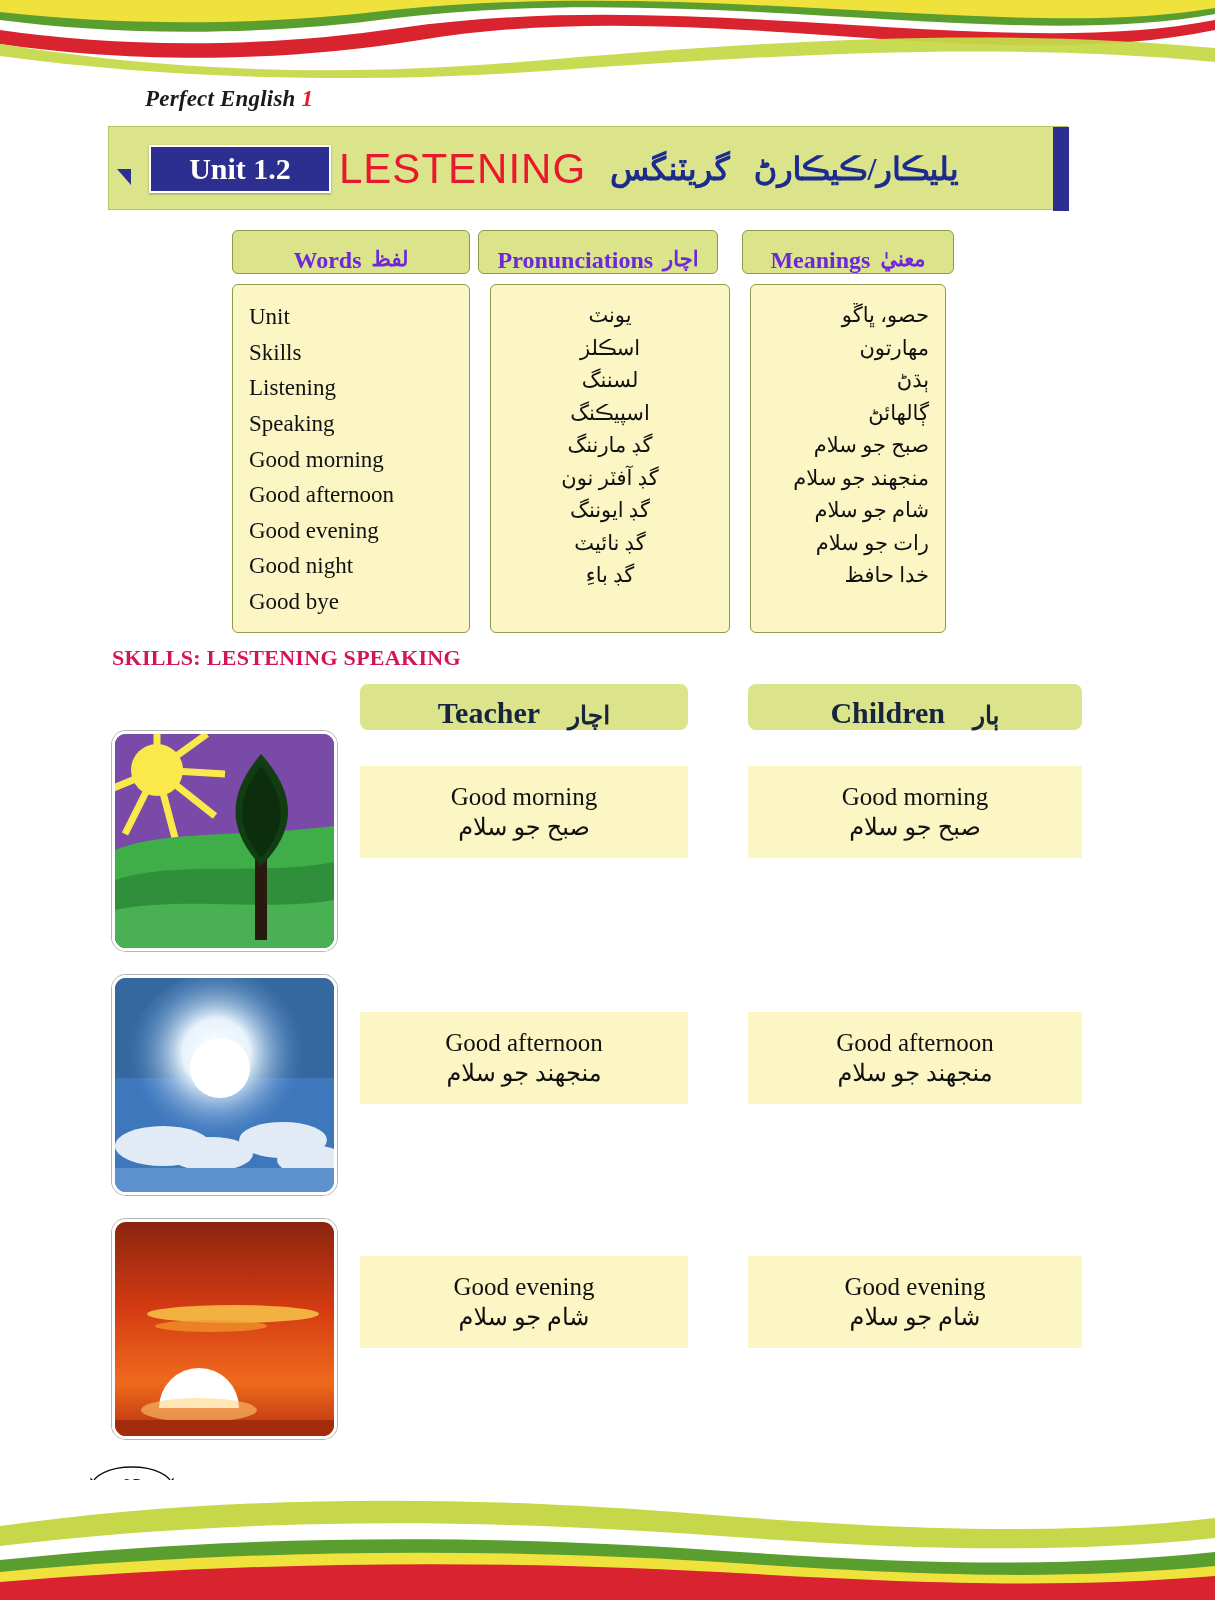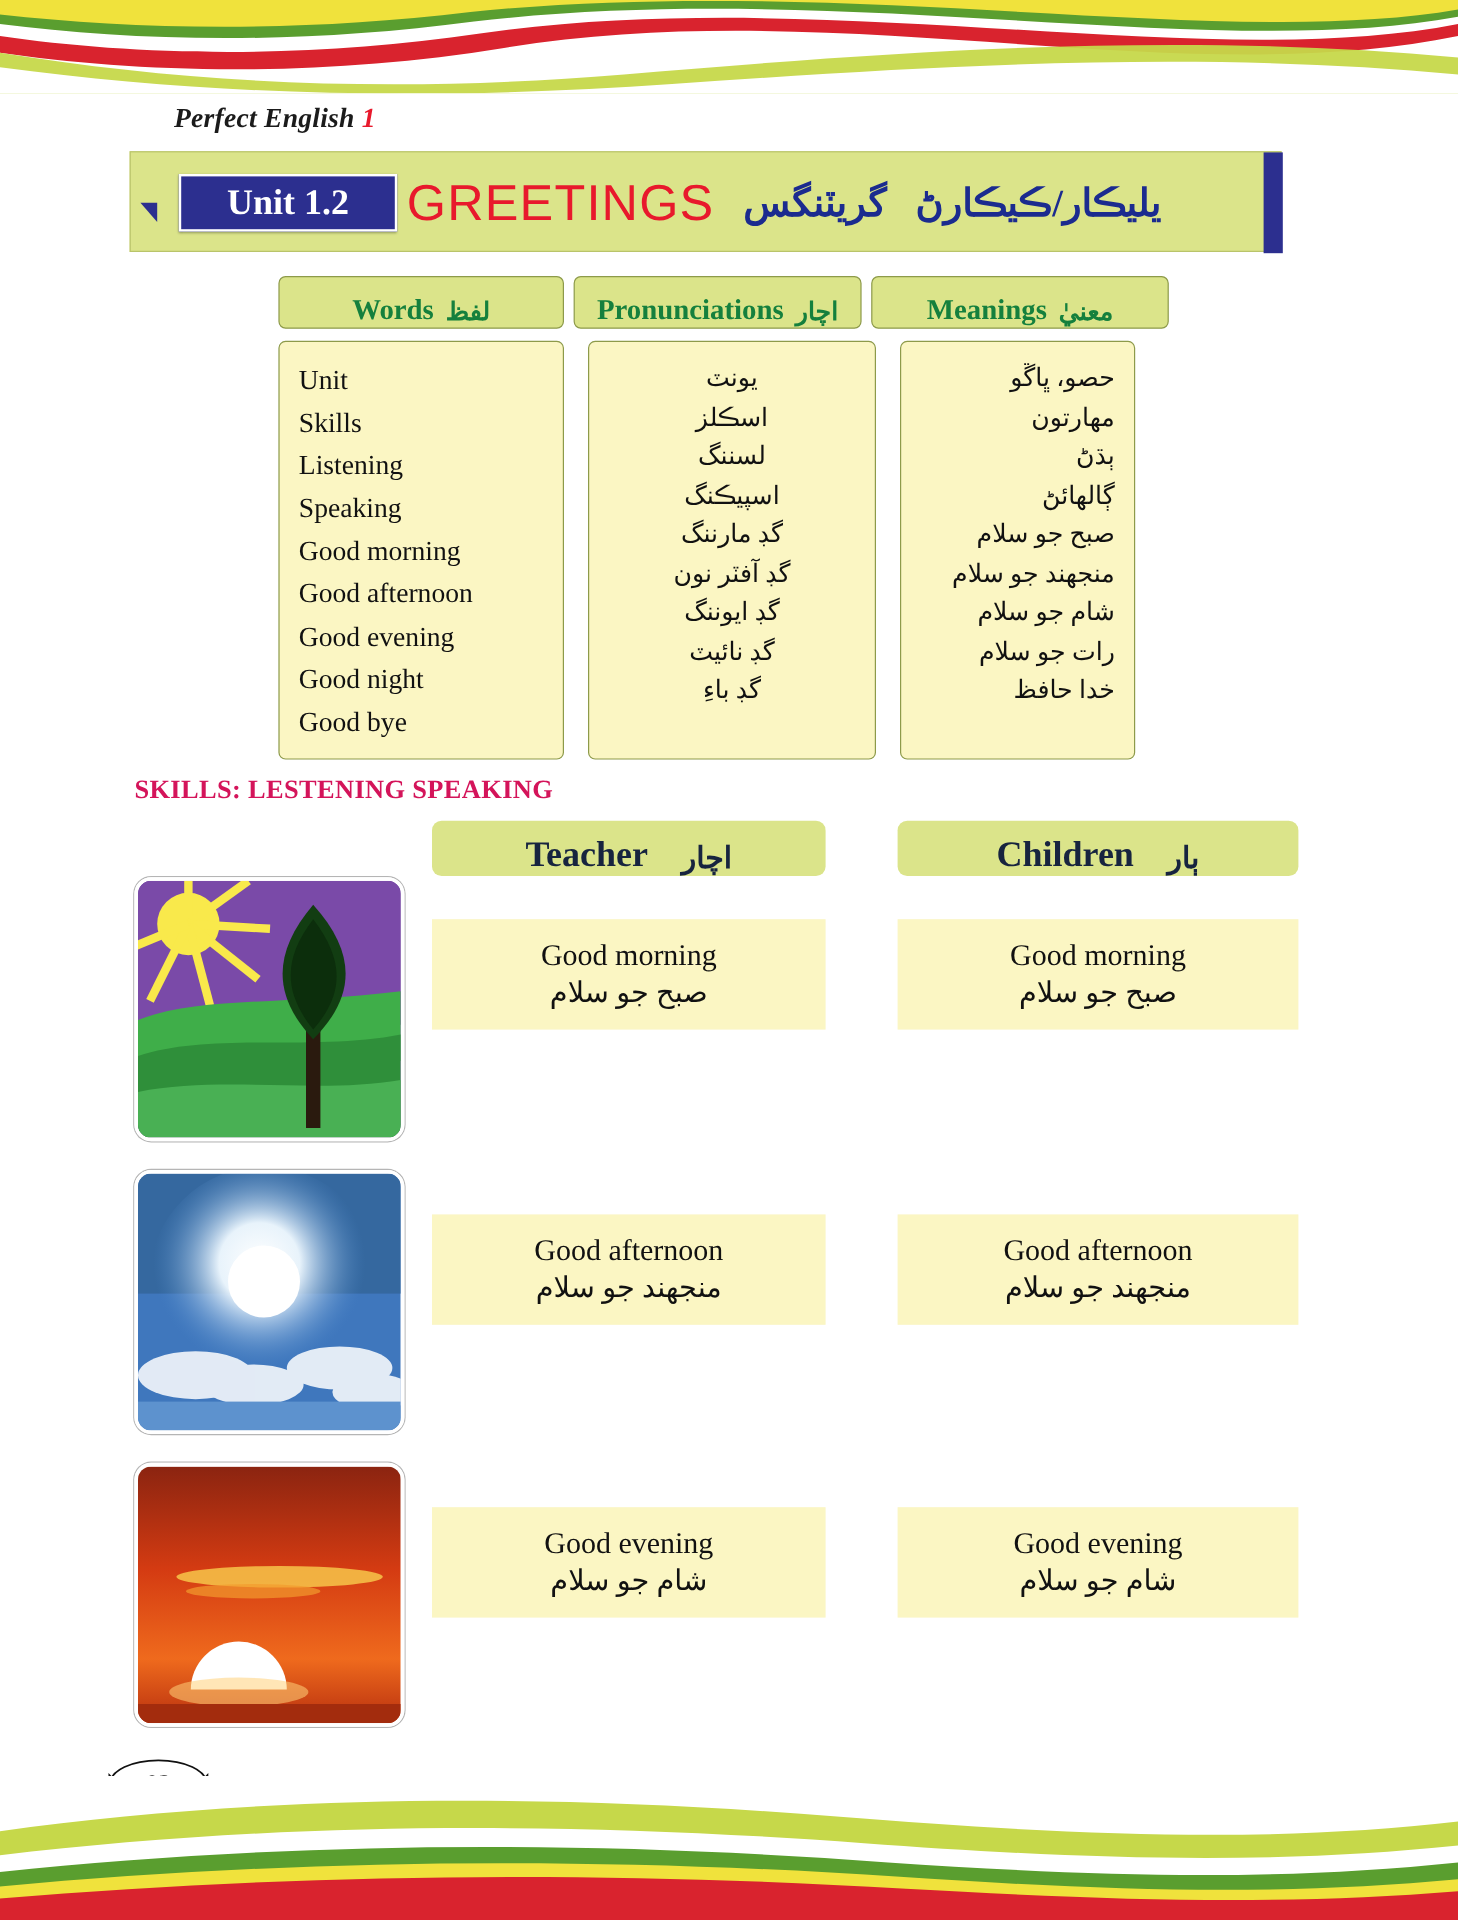--- a/index.html
+++ b/index.html
@@ -66,28 +66,28 @@
   }
   .title-ur {
     font-size:32px; color:#1b2b8f; font-weight:bold;
     direction:rtl;
   }
 
   
   .vocab-heads { position:absolute; left:232px; top:230px; display:flex; gap:8px; }
   .vhead {
     background:#dbe48a; border:1.5px solid #8d9a4a; border-radius:6px;
-    height:44px; display:flex; align-items:flex-end; justify-content:center;
-    gap:10px; padding:0 14px;
-    font-weight:bold; font-size:24px; color:#15803d;
+    height:44px; display:flex; align-items:flex-start; justify-content:center;
+    gap:10px; padding:16px 14px;
+    font-weight:bold; font-size:24px; color:#6d28d9;
   }
   .vhead .ur { font-size:21px; }
   .vhead.w { width:238px; }
   .vhead.p { width:240px; }
-  .vhead.m { width:248px; }
+  .vhead.m { width:212px;margin-left:16px; }
 
   .vocab-cols { position:absolute; left:232px; top:284px; display:flex; gap:20px; }
   .vcol {
     background:#fbf6c3; border:1.5px solid #8d9a4a; border-radius:6px;
     padding:14px 16px 12px 16px;
   }
   .vcol.w { width:238px; }
   .vcol.p { width:240px; text-align:center; }
   .vcol.m { width:196px; text-align:right; }
   .vcol div { font-size:23px; line-height:1.55; color:#111; }
@@ -151,21 +151,21 @@
 
 <div class="brand">
   <span>Perfect English</span>
   <span class="num">1</span>
 </div>
 
 <div class="title-bar">
   <div class="unit-arrow"></div>
   <div class="unit-badge">Unit 1.2</div>
   <div class="title-main">
-    <span class="title-en">GREETINGS</span>
+    <span class="title-en">LESTENING</span>
     <span class="title-ur red">گريٽنگس</span>
     <span class="title-ur">يليڪار/ڪيڪارڻ</span>
   </div>
   <div class="right-cap"></div>
 </div>
 
 <div class="vocab-heads">
   <div class="vhead w">
     <span>Words</span>
     <span class="ur">لفظ</span>

